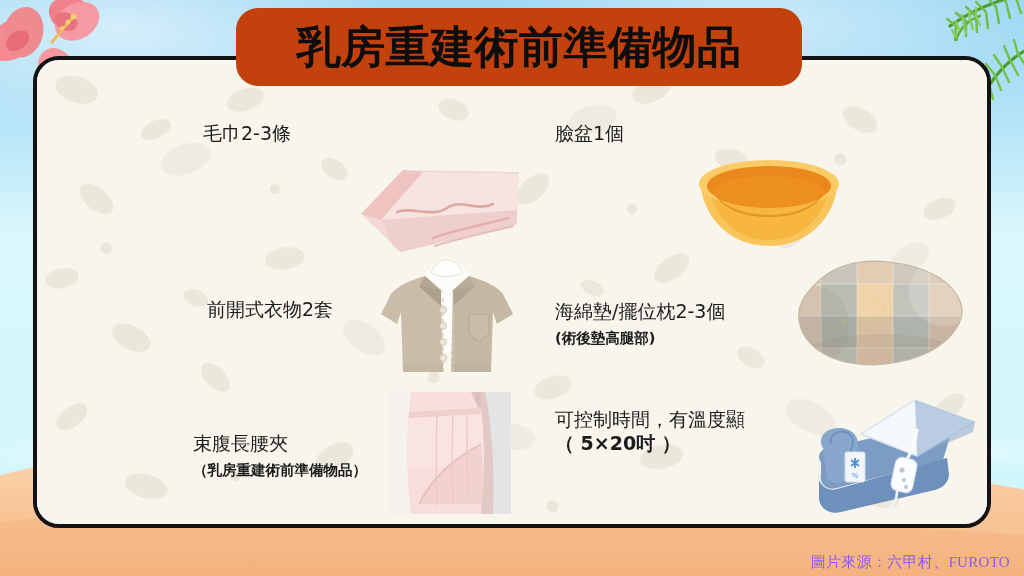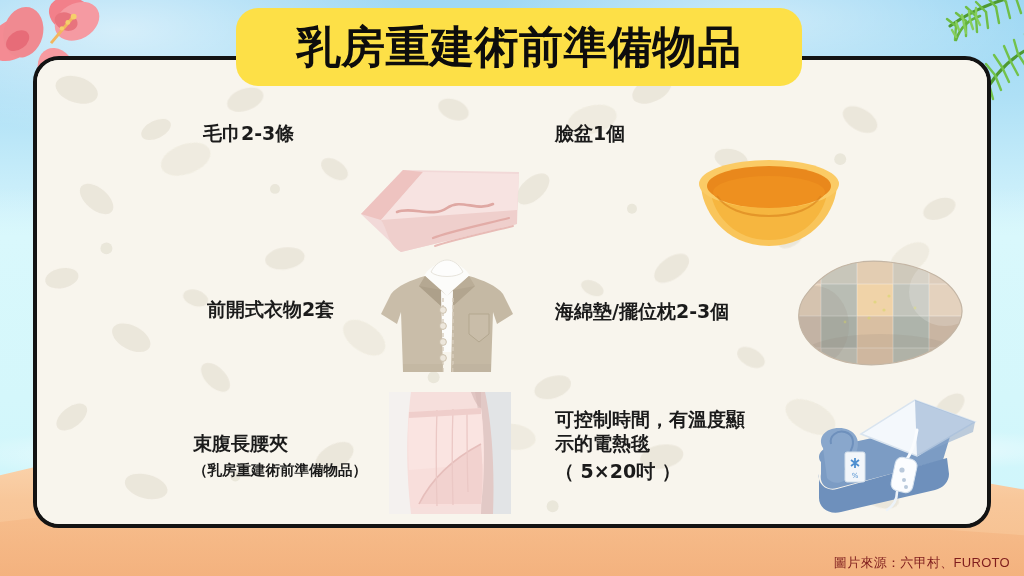--- a/index.html
+++ b/index.html
@@ -49,49 +49,49 @@
     position:absolute; left:33px; top:56px; width:958px; height:472px;
     border:4px solid #131313; border-radius:26px;
     background:#F7F4EC;
     overflow:hidden;
   }
   .terrazzo { position:absolute; inset:0; }
 
   
   #title-box {
     position:absolute; left:236px; top:8px; width:566px; height:78px;
-    background:#fde047; border-radius:22px; z-index:6;
+    background:#c2410c; border-radius:22px; z-index:6;
     display:flex; align-items:center; justify-content:center;
   }
   #title-text {
     font-size:44px; font-weight:bold; color:#0D0D0D;
     letter-spacing:.5px; line-height:1;
     font-family:"DejaVu Sans","Liberation Sans",sans-serif;
   }
 
   
   .item { position:absolute; z-index:4; }
   .item-label {
-    font-size:19px; color:#1B1B1B; font-weight:bold; line-height:1.18; white-space:nowrap;
+    font-size:19px; color:#1B1B1B; font-weight:normal; line-height:1.18; white-space:nowrap;
     font-family:"DejaVu Sans","Liberation Sans",sans-serif;
   }
   .item-sub {
     font-size:14.5px; color:#1B1B1B; font-weight:bold; line-height:1.5; white-space:nowrap;
     font-family:"DejaVu Sans","Liberation Sans",sans-serif;
   }
   .item-line2 { font-size:19px; color:#1B1B1B; font-weight:bold; line-height:1.45; white-space:nowrap;
     font-family:"DejaVu Sans","Liberation Sans",sans-serif; }
 
   .art { position:absolute; z-index:3; }
 
   
   #footer {
     position:absolute; right:14px; bottom:4px; z-index:8;
-    font-size:13px; color:#7f1d1d; letter-spacing:.3px;
-    font-family:Liberation Sans, sans-serif;
+    font-size:15px; color:#8b5cf6; letter-spacing:.3px;
+    font-family:Liberation Serif, serif;
   }
 </style>
 </head>
 <body>
 
 <div id="stage">
 
   <div class="bg-sky"></div>
   <div class="bg-sea"></div>
   <div class="bg-foam"></div>
@@ -340,20 +340,21 @@
 
         <ellipse cx="30" cy="74" rx="34" ry="40" fill="#9A9186" opacity=".20"></ellipse>
         <ellipse cx="160" cy="40" rx="36" ry="34" fill="#FFFFFF" opacity=".18"></ellipse>
         <ellipse cx="96" cy="104" rx="80" ry="22" fill="#8E8579" opacity=".16"></ellipse>
       </g>
       <path d="M20 44 C42 14 70 6 104 10 C140 14 168 28 176 52 C182 72 160 98 122 108 C84 118 46 112 26 92 C12 78 10 58 20 44 Z" fill="none" stroke="#C4B6A5" stroke-width="1.2"></path>
     </svg>
 
     <div class="item" style="left:518px; top:240px;">
       <div class="item-label">海綿墊/擺位枕2-3個</div>
+      <div class="item-sub" style="margin-top:6px;">(術後墊高腿部)</div>
     </div>
 
     <svg class="art" style="left:352px; top:332px; width:122px; height:122px;" viewBox="0 0 122 122">
       <rect width="122" height="122" fill="#F6F4F3"></rect>
 
       <rect x="0" y="0" width="122" height="122" fill="#F4F1EF"></rect>
       <rect x="96" y="0" width="26" height="122" fill="#E2E4E6"></rect>
 
       <path d="M22 0 C18 30 16 70 22 122 L96 122 C100 80 98 34 92 0 Z" fill="#F6DFDC"></path>
       <path d="M86 0 C92 30 94 76 92 122 L104 122 C106 70 102 28 96 0 Z" fill="#E2C9C6"></path>
@@ -403,21 +404,20 @@
       <g fill="#B9C9DB">
         <circle cx="105" cy="82" r="2.6"></circle>
           <circle cx="107" cy="92" r="2"></circle>
           <circle cx="109" cy="99" r="2"></circle>
       </g>
       <path d="M100 104 C100 112 96 118 90 122" stroke="#EDF3F9" stroke-width="2.6" fill="none" stroke-linecap="round"></path>
     </svg>
 
     <div class="item" style="left:518px; top:348px;">
       <div class="item-label">可控制時間，有溫度顯</div>
-      <div class="item-line2">示的電熱毯</div>
       <div class="item-line2">（ 5×20吋 ）</div>
     </div>
 
   </div>
 
   <div id="title-box">
     <div id="title-text">乳房重建術前準備物品</div>
   </div>
 
   <div id="footer">圖片來源：六甲村、FUROTO</div>

